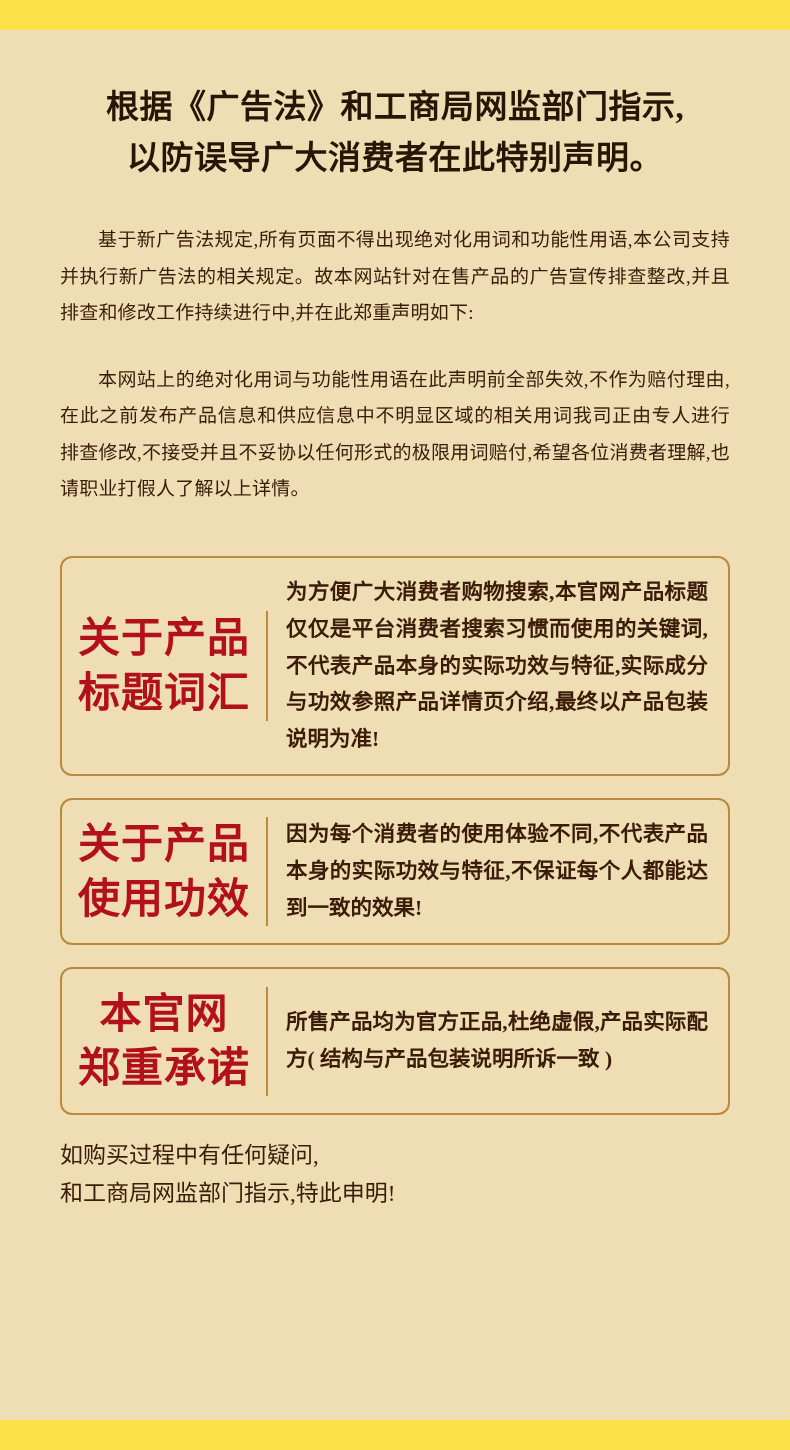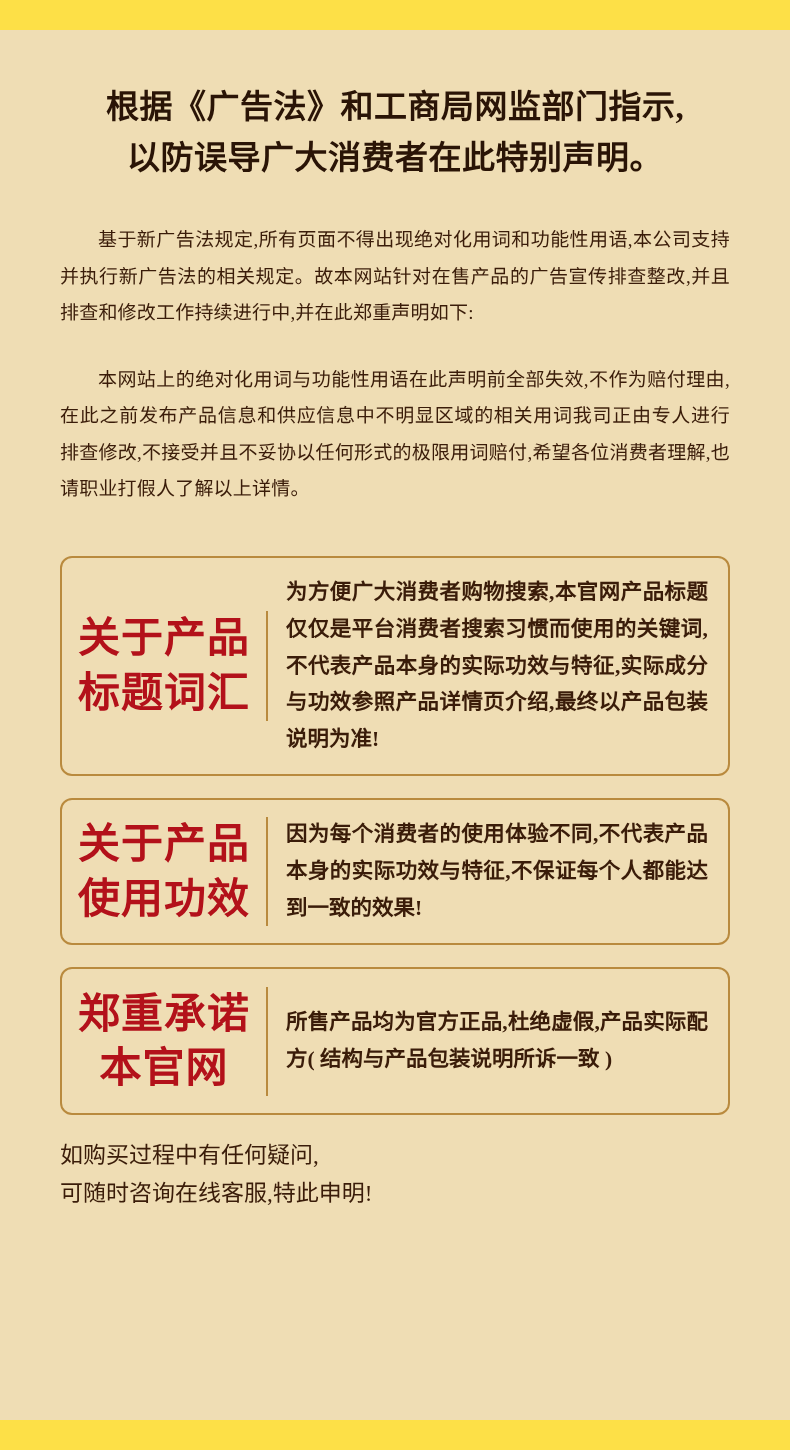--- a/index.html
+++ b/index.html
@@ -131,27 +131,27 @@
       <div class="card card-2">
         <div class="card-label">
           <span class="lbl-line">关于产品</span>
           <span class="lbl-line">使用功效</span>
         </div>
         <div class="card-text">因为每个消费者的使用体验不同,不代表产品本身的实际功效与特征,不保证每个人都能达到一致的效果!</div>
       </div>
 
       <div class="card card-3">
         <div class="card-label">
+          <span class="lbl-line">本官网</span>
           <span class="lbl-line">郑重承诺</span>
-          <span class="lbl-line">本官网</span>
         </div>
         <div class="card-text">所售产品均为官方正品,杜绝虚假,产品实际配方( 结构与产品包装说明所诉一致 )</div>
       </div>
 
     </div>
 
     <div class="footer">
       <span class="f-line">如购买过程中有任何疑问,</span>
-      <span class="f-line">可随时咨询在线客服,特此申明!</span>
+      <span class="f-line">和工商局网监部门指示,特此申明!</span>
     </div>
 
   </div>
 </div>
 
 </body></html>

